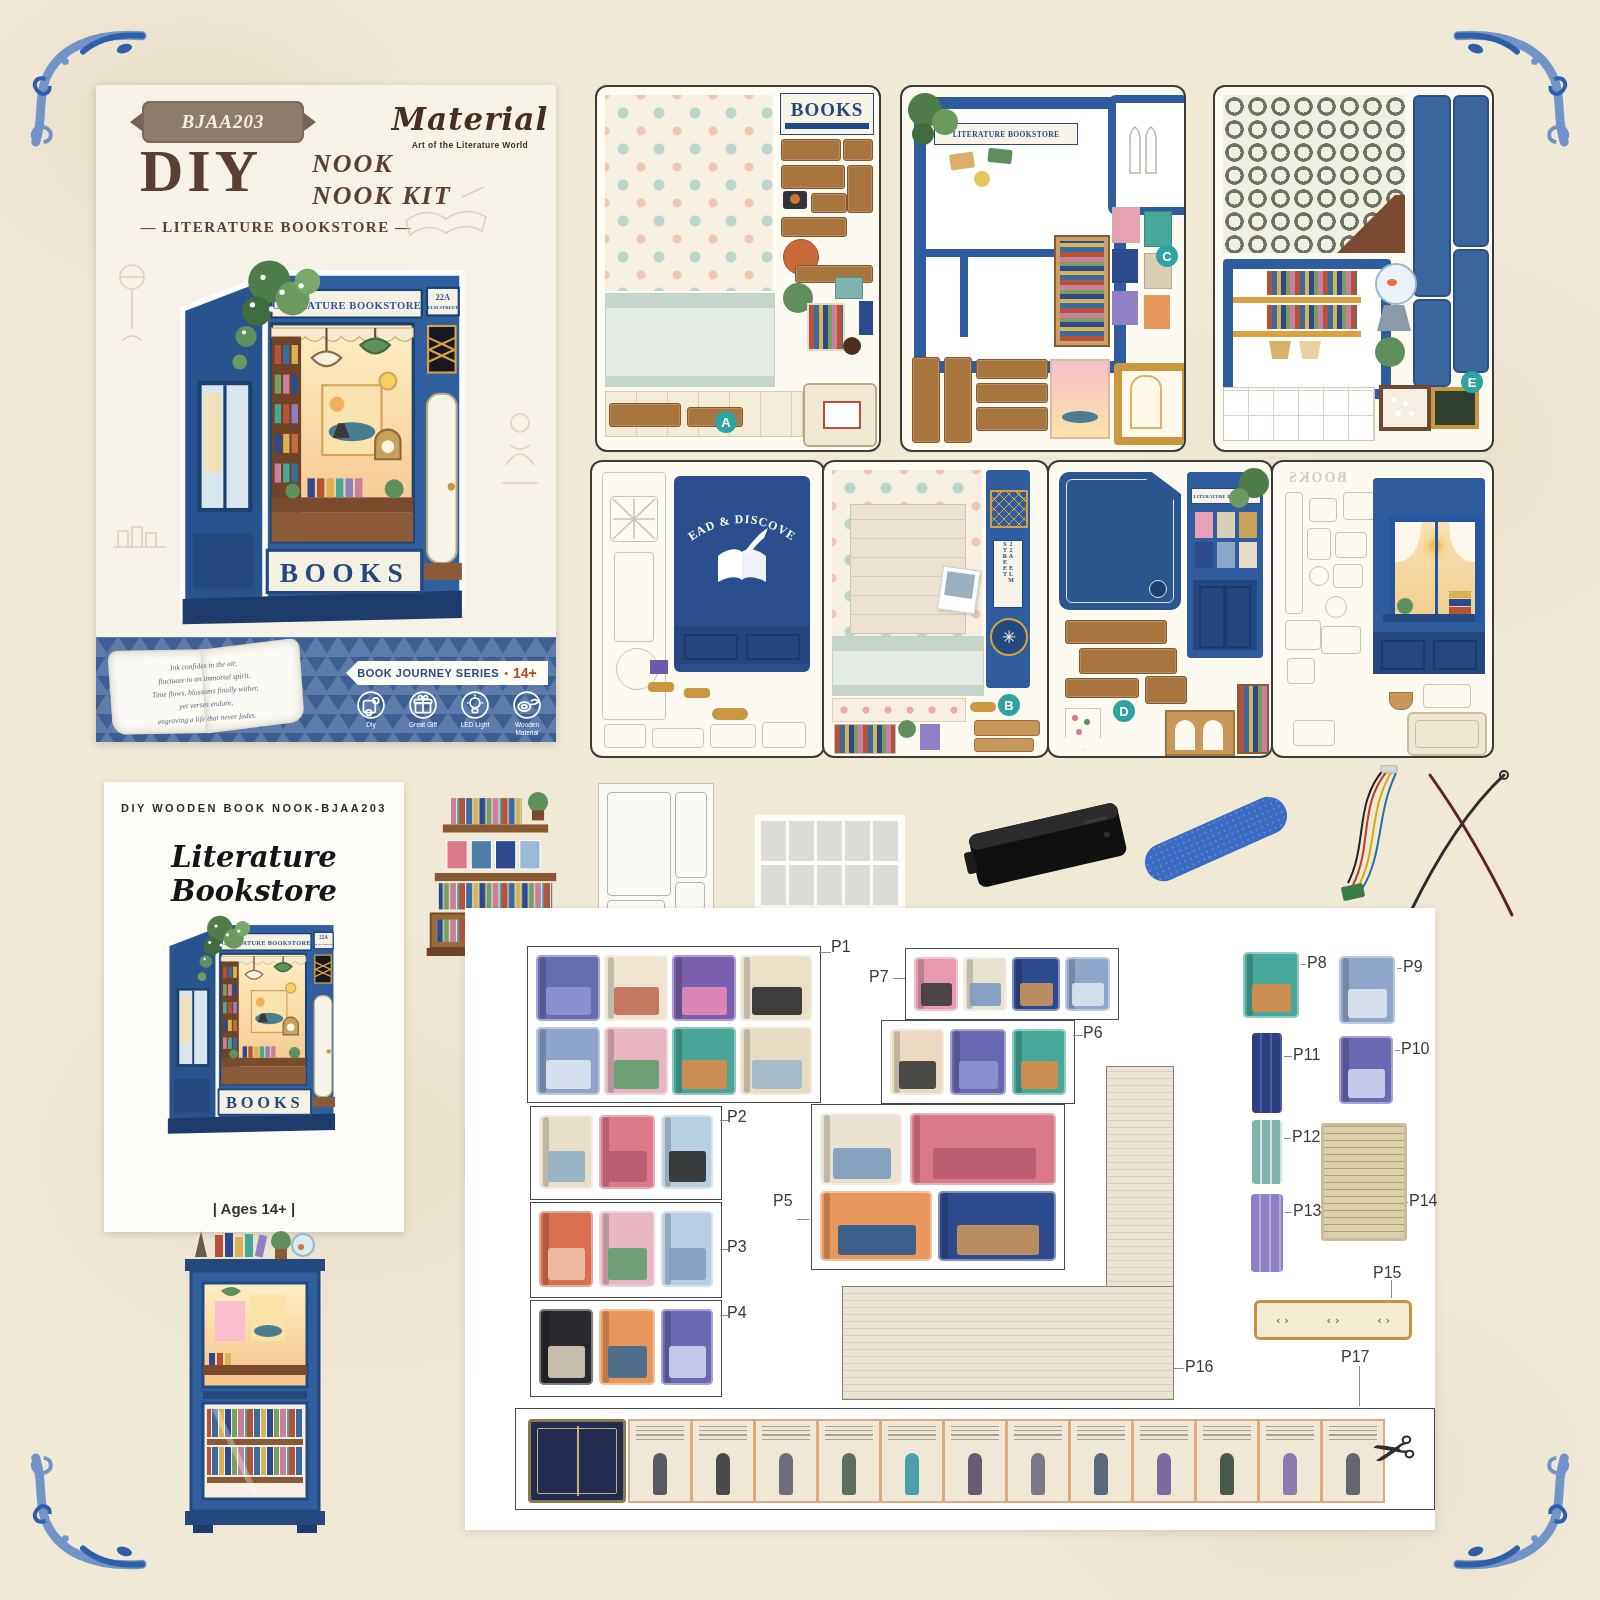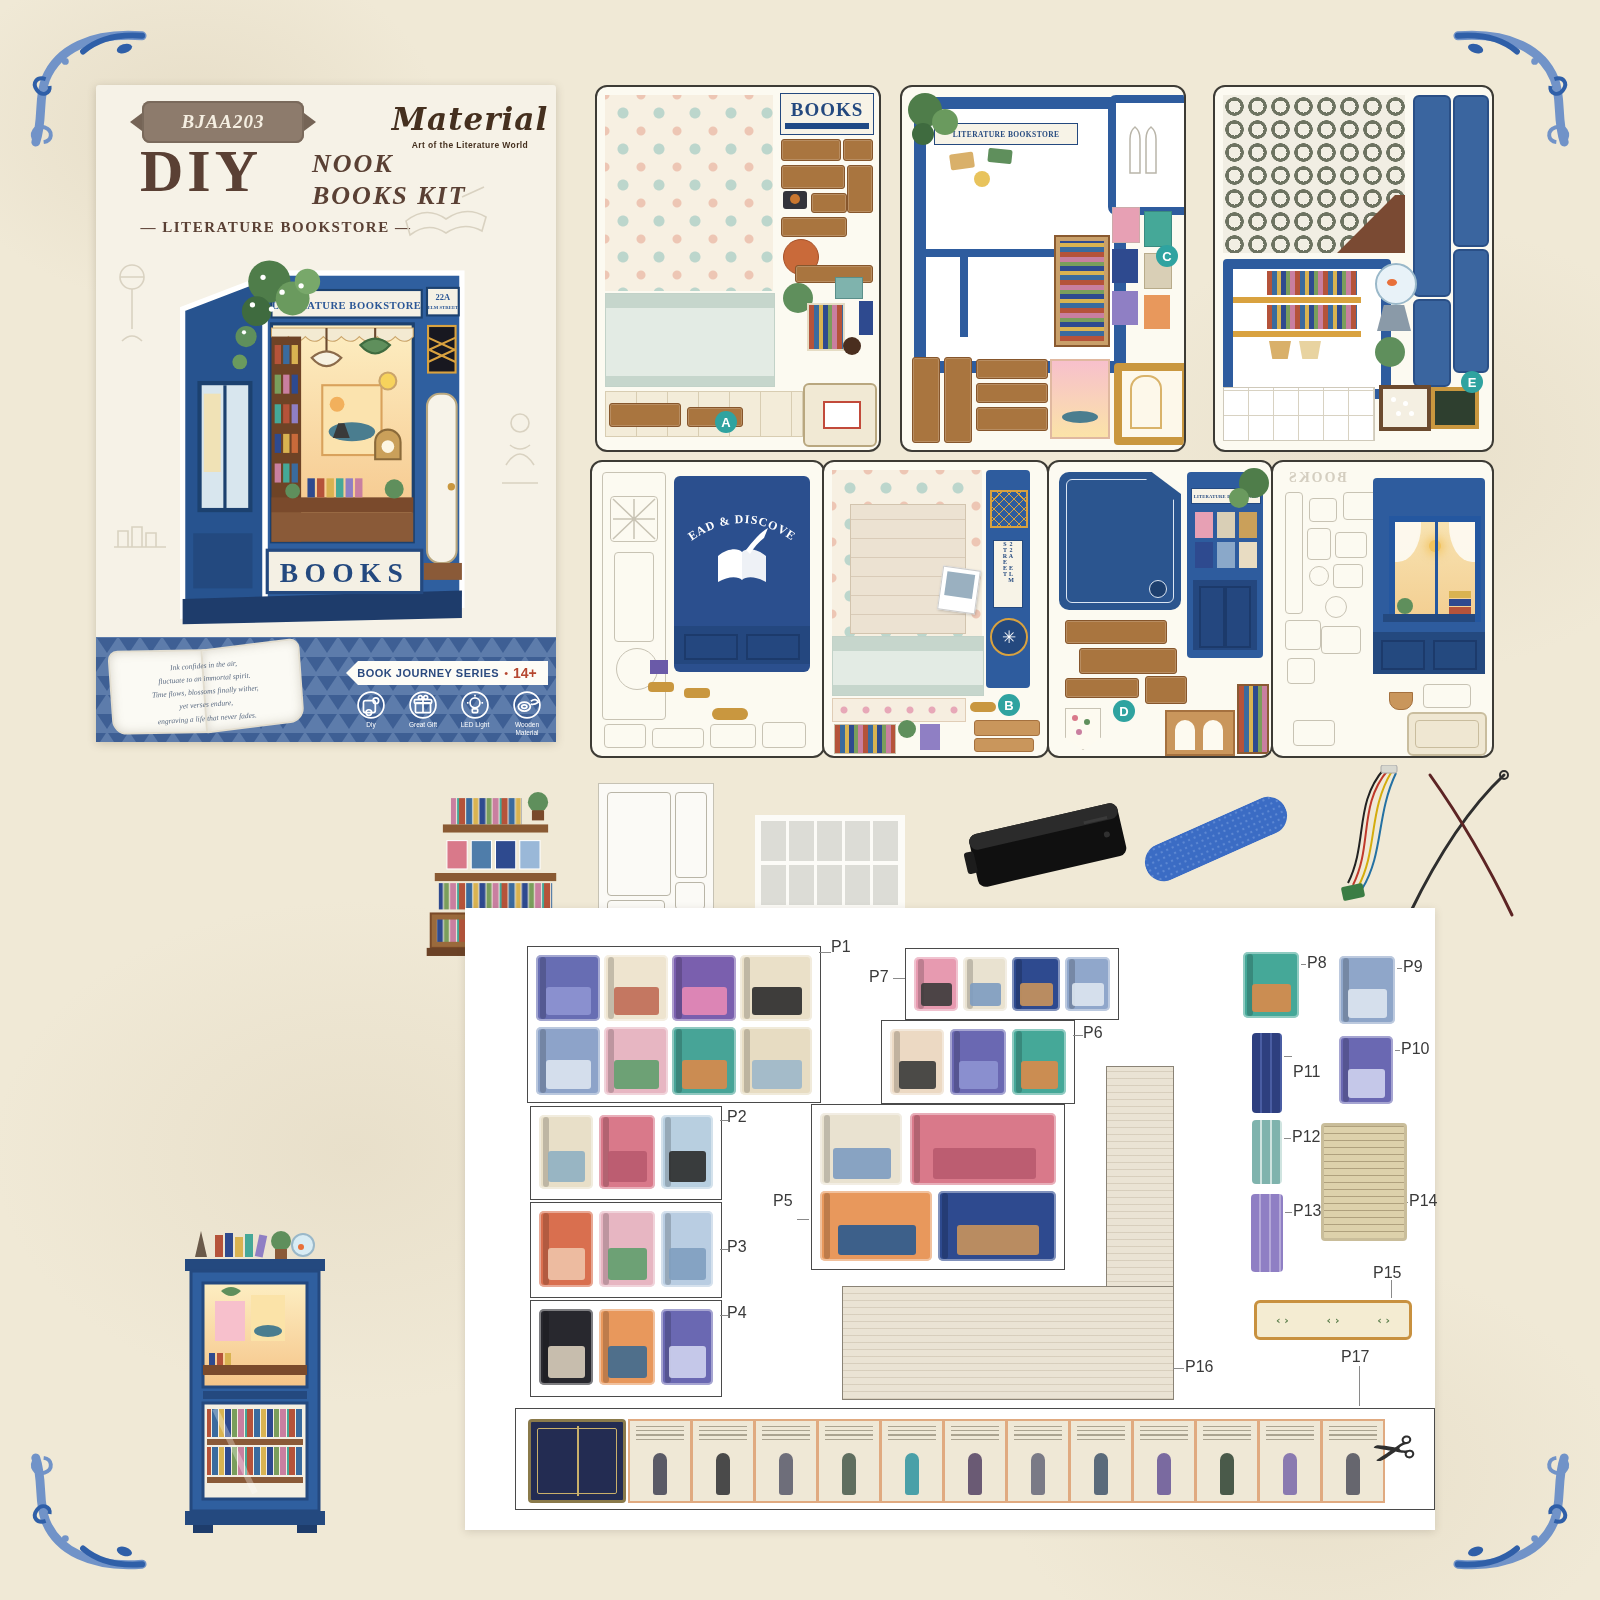--- a/index.html
+++ b/index.html
@@ -301,21 +301,21 @@
 <div id="box-art" class="abs">
   <div id="banner" class="abs">
         <span>BJAA203</span>
       </div>
   <div id="brand" class="abs">
     <div class="script">Material</div>
     <div class="tag">Art of the Literature World</div>
   </div>
   <div id="t-diy" class="abs">DIY</div>
   <div id="t-book" class="abs">NOOK</div>
-  <div id="t-nook" class="abs">BOOKS KIT</div>
+  <div id="t-nook" class="abs">NOOK KIT</div>
   <div id="t-sub" class="abs">LITERATURE BOOKSTORE</div>
 
   <svg class="sketch abs" style="left:6px;top:168px" width="60" height="110">
     <circle cx="30" cy="24" r="12"></circle>
         <path d="M18,24 h24 M30,36 v40 M20,88 q10,-10 20,0"></path>
   </svg>
   <svg class="sketch abs" style="left:300px;top:96px" width="100" height="64">
     <path d="M10,40 q20,-16 40,-2 q20,-14 40,-2 l-4,14 q-18,-10 -36,2 q-18,-12 -36,2 z"></path>
         <path d="M66,16 l22,-10"></path>
   </svg>
@@ -639,20 +639,28 @@
       <span style="position:absolute;left:8px;top:8px;width:40px;height:26px;border:2px solid #1c3a6b"></span>
       <span style="position:absolute;right:8px;top:8px;width:40px;height:26px;border:2px solid #1c3a6b"></span>
     </span>
   </div>
   <div class="abs" style="left:116px;top:230px;width:22px;height:16px;background:#c9965c;border-radius:0 0 10px 10px;border:1px solid #a5713f"></div>
   <div class="abs" style="left:134px;top:250px;width:76px;height:40px;background:#efe7d2;border:2px solid #c9bd9e;border-radius:6px">
     <span style="position:absolute;inset:6px;border:1.5px solid #c9bd9e;border-radius:4px"></span>
   </div>
 </div>
 
+<div id="manual" class="abs">
+  <div class="hdr">DIY WOODEN BOOK NOOK-BJAA203</div>
+  <div class="ttl">Literature Bookstore</div>
+  <svg class="abs" style="left:55px;top:118px" width="190" height="242" viewBox="0 0 300 380">
+        <use href="#nook-front"></use>
+      </svg>
+  <div class="age">| Ages 14+ |</div>
+</div>
 
 <svg class="abs" style="left:416px;top:788px" width="158" height="170" viewBox="0 0 155 168">
       <use href="#shelf-acc"></use>
     </svg>
 
 <div class="abs" style="left:598px;top:783px;width:114px;height:146px;background:#fbfaf6;border:1.5px solid #c6c2b4">
   <div class="ol" style="left:8px;top:8px;width:62px;height:102px;border-color:#b9b5a7"></div>
   <div class="ol" style="left:76px;top:8px;width:30px;height:84px;border-color:#b9b5a7"></div>
   <div class="ol" style="left:76px;top:98px;width:28px;height:26px;border-color:#b9b5a7"></div>
   <div class="ol" style="left:8px;top:116px;width:56px;height:24px;border-color:#b9b5a7"></div>
@@ -823,21 +831,21 @@
         <div class="plabel" style="left: 842px; top: 46px;">P8</div>
         <div class="pleader" style="left: 836px; top: 56px; width: 5px; height: 1px;"></div>
         <div class="pcover" style="left: 778px; top: 44px; width: 56px; height: 66px; background: rgb(69, 168, 152);">
           <div class="pc-acc" style="background: rgb(217, 138, 74);"></div>
         </div>
         <div class="plabel" style="left: 938px; top: 50px;">P9</div>
         <div class="pleader" style="left: 932px; top: 60px; width: 5px; height: 1px;"></div>
         <div class="pcover" style="left: 874px; top: 48px; width: 56px; height: 68px; background: rgb(143, 166, 201);">
           <div class="pc-acc" style="background: rgb(221, 230, 240);"></div>
         </div>
-        <div class="plabel" style="left: 828px; top: 155px;">P11</div>
+        <div class="plabel" style="left: 828px; top: 138px;">P11</div>
         <div class="pleader" style="left: 819px; top: 148px; width: 8px; height: 1px;"></div>
         <div class="pspines" style="left: 787px; top: 125px; width: 30px; height: 80px; background: repeating-linear-gradient(90deg, rgb(46, 63, 127) 0px, rgb(46, 63, 127) 8px, rgb(74, 93, 163) 8px, rgb(74, 93, 163) 10px);"></div>
         <div class="plabel" style="left: 936px; top: 132px;">P10</div>
         <div class="pleader" style="left: 930px; top: 142px; width: 5px; height: 1px;"></div>
         <div class="pcover" style="left: 874px; top: 128px; width: 54px; height: 68px; background: rgb(106, 104, 178);">
           <div class="pc-acc" style="background: rgb(207, 211, 238);"></div>
         </div>
         <div class="plabel" style="left: 827px; top: 220px;">P12</div>
         <div class="pleader" style="left: 819px; top: 230px; width: 7px; height: 1px;"></div>
         <div class="pspines" style="left: 787px; top: 212px; width: 30px; height: 64px; background: repeating-linear-gradient(90deg, rgb(127, 179, 173) 0px, rgb(127, 179, 173) 8px, rgb(207, 228, 224) 8px, rgb(207, 228, 224) 10px);"></div>

